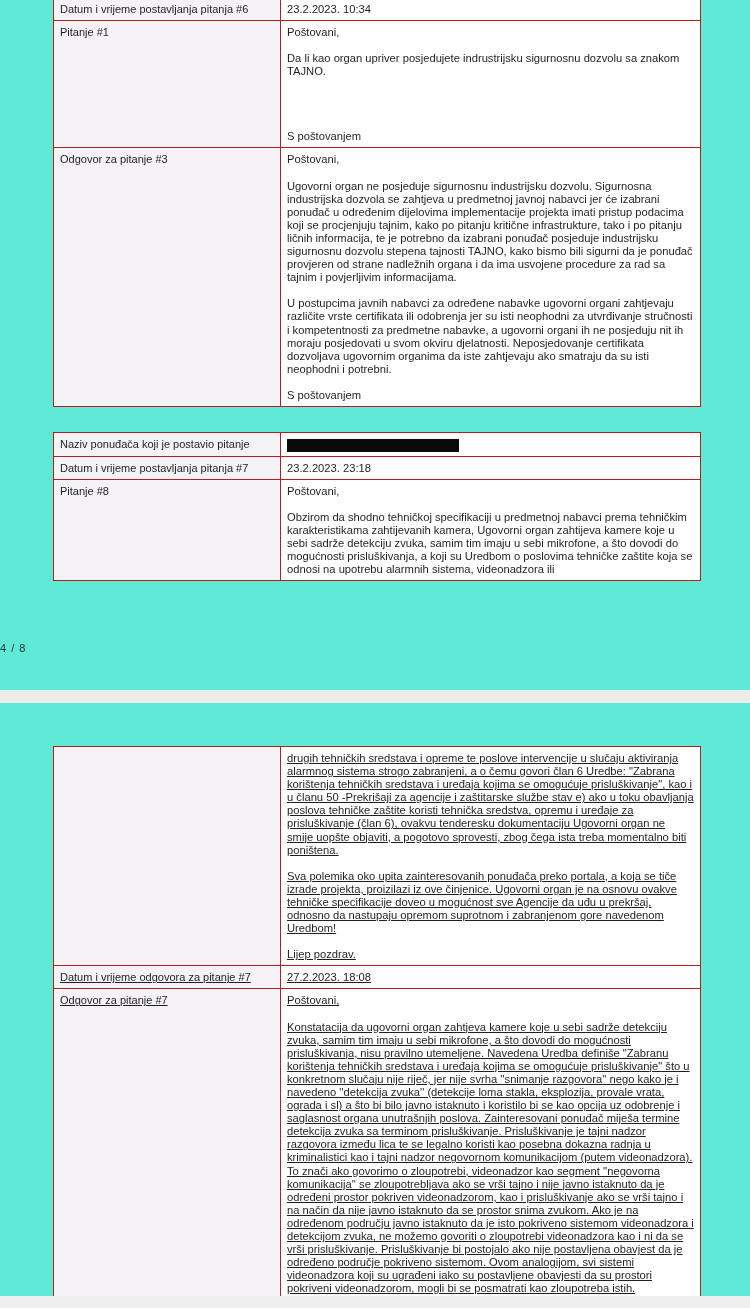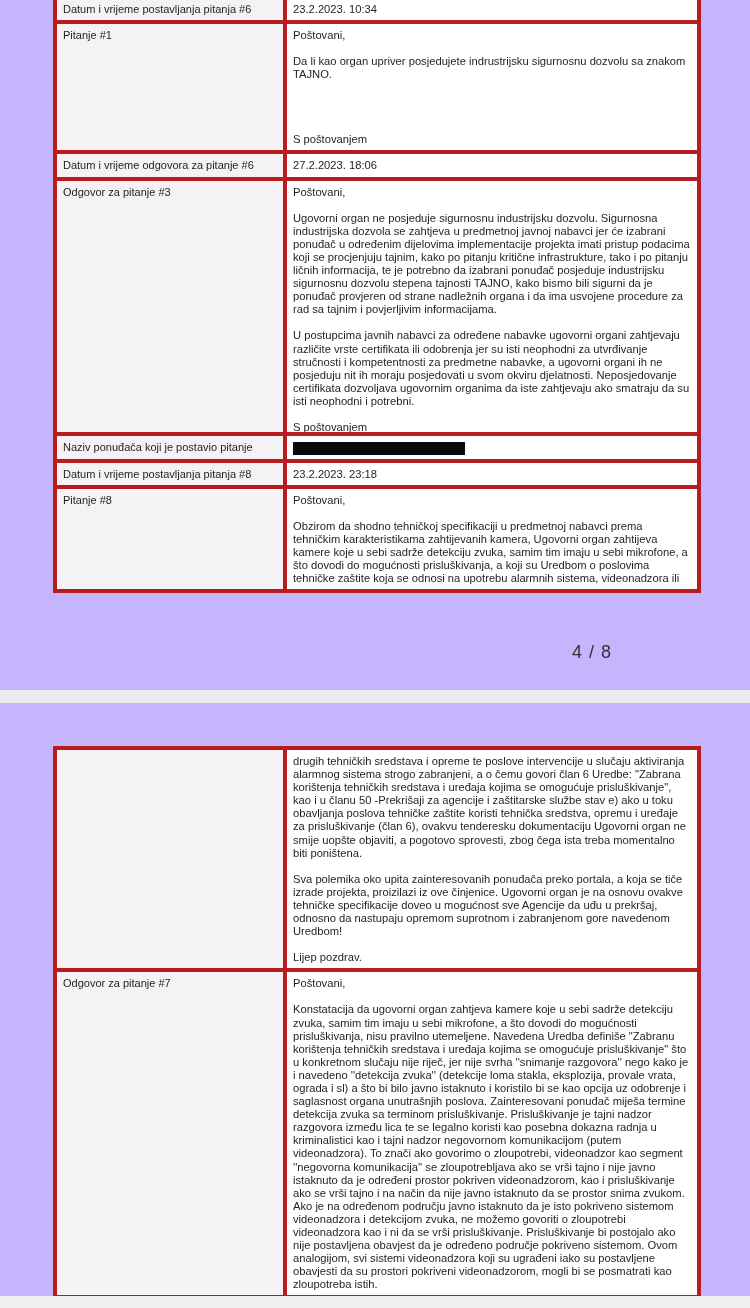--- a/index.html
+++ b/index.html
@@ -2,40 +2,40 @@
 <html><head>
 <meta charset="utf-8">
 <style>
   html, body { margin:0; padding:0; }
   body {
     width:750px; height:1308px; overflow:hidden; position:relative;
     background:#ffffff;
     font-family:"Liberation Sans", "DejaVu Sans", sans-serif;
     color:#1f1f1f;
   }
-  .page { position:absolute; left:0; width:750px; background:#c4b5fd; }
+  .page { position:absolute; left:0; width:750px; background:#5eead4; }
   #page1 { top:0; height:690px; }
   #page2 { top:703px; height:605px; }
   .gap { position:absolute; left:0; top:690px; width:750px; height:13px; background:#ececec; }
   .bottom-gap { position:absolute; left:0; top:1296px; width:750px; height:12px; background:#efefef; }
   table.qa {
     position:absolute; left:53px; width:648px;
     border-collapse:collapse; table-layout:fixed;
     font-size:11.2px; line-height:13.1px;
   }
-  table.qa td { border:4px solid #b91c1c; vertical-align:top; padding:5px 6px 4px 6px; }
+  table.qa td { border:1px solid #b91c1c; vertical-align:top; padding:5px 6px 4px 6px; }
   table.qa td.label { width:214px; background:#f4f2f5; font-size:11px; }
   table.qa td.value { background:#ffffff; }
   table.qa p { margin:0 0 13px 0; }
   table.qa p.last { margin-bottom:0; }
   .t1 { top:-2px; }
   .t1 td:first-child, .t1 td:last-child { border-top:none; }
   .t2 { top:432px; }
   .redact { display:inline-block; background:#0a0a0a; height:11px; vertical-align:middle; }
-  .page-num { position:absolute; top:642px; left:0; width:612px; text-align:right; font-size:18px; color:#333; letter-spacing:1px; }
+  .page-num { position:absolute; top:642px; left:0; width:612px; text-align:left; font-size:11px; color:#333; letter-spacing:1px; }
   .spacer { height:39px; }
 </style>
 </head>
 <body>
 
 <div class="page" id="page1">
   <table class="qa t1">
     <tbody>
         <tr>
       <td class="label">Datum i vrijeme postavljanja pitanja  #6</td>
@@ -44,72 +44,72 @@
     <tr>
       <td class="label">Pitanje  #1</td>
       <td class="value">
         <p>Poštovani,</p>
         <p>Da li kao organ upriver posjedujete indrustrijsku sigurnosnu dozvolu sa znakom TAJNO.</p>
         <div class="spacer"></div>
         <p class="last">S poštovanjem</p>
       </td>
     </tr>
     <tr>
-      <td class="label">Datum i vrijeme odgovora za pitanje  #6</td>
-      <td class="value">27.2.2023. 18:06</td>
-    </tr>
-    <tr>
       <td class="label">Odgovor za pitanje  #3</td>
       <td class="value">
         <p>Poštovani,</p>
         <p>Ugovorni organ ne posjeduje sigurnosnu industrijsku dozvolu. Sigurnosna industrijska dozvola se zahtjeva u predmetnoj javnoj nabavci jer će izabrani ponuđač u određenim dijelovima implementacije projekta imati pristup podacima koji se procjenjuju tajnim, kako po pitanju kritične infrastrukture, tako i po pitanju ličnih informacija, te je potrebno da izabrani ponuđač posjeduje industrijsku sigurnosnu dozvolu stepena tajnosti TAJNO, kako bismo bili sigurni da je ponuđač provjeren od strane nadležnih organa i da ima usvojene procedure za rad sa tajnim i povjerljivim informacijama.</p>
         <p>U postupcima javnih nabavci za određene nabavke ugovorni organi zahtjevaju različite vrste certifikata ili odobrenja jer su isti neophodni za utvrđivanje stručnosti i kompetentnosti za predmetne nabavke, a ugovorni organi ih ne posjeduju nit ih moraju posjedovati u svom okviru djelatnosti. Neposjedovanje certifikata dozvoljava ugovornim organima da iste zahtjevaju ako smatraju da su isti neophodni i potrebni.</p>
         <p class="last">S poštovanjem</p>
       </td>
     </tr>
   </tbody>
     </table>
 
   <table class="qa t2">
     <tbody>
         <tr>
       <td class="label">Naziv ponuđača koji je postavio pitanje</td>
       <td class="value">
         <span class="redact" style="width:172px;height:13px;"></span>
       </td>
     </tr>
     <tr>
-      <td class="label">Datum i vrijeme postavljanja pitanja  #8</td>
+      <td class="label">Datum i vrijeme postavljanja pitanja  #7</td>
       <td class="value">23.2.2023. 23:18</td>
     </tr>
     <tr>
       <td class="label">Pitanje  #8</td>
       <td class="value">
         <p>Poštovani,</p>
         <p class="last">Obzirom da shodno tehničkoj specifikaciji u predmetnoj nabavci prema tehničkim karakteristikama zahtijevanih kamera, Ugovorni organ zahtijeva kamere koje u sebi sadrže detekciju zvuka, samim tim imaju u sebi mikrofone, a što dovodi do mogućnosti prisluškivanja, a koji su Uredbom o poslovima tehničke zaštite koja se odnosi na upotrebu alarmnih sistema, videonadzora ili</p>
       </td>
     </tr>
   </tbody>
     </table>
 
   <div class="page-num">4 / 8</div>
 </div>
 
 <div class="gap"></div>
 
 <div class="page" id="page2">
-  <table class="qa" style="top:43px;">
+  <table class="qa" style="top:43px;text-decoration:underline;">
     <tbody>
         <tr>
       <td class="label"></td>
       <td class="value">
         <p>drugih tehničkih sredstava i opreme te poslove intervencije u slučaju aktiviranja alarmnog sistema strogo zabranjeni, a o čemu govori član 6 Uredbe: "Zabrana korištenja tehničkih sredstava i uređaja kojima se omogućuje prisluškivanje", kao i u članu 50 -Prekrišaji za agencije i zaštitarske službe stav e) ako u toku obavljanja poslova tehničke zaštite koristi tehnička sredstva, opremu i uređaje za prisluškivanje (član 6), ovakvu tenderesku dokumentaciju Ugovorni organ ne smije uopšte objaviti, a pogotovo sprovesti, zbog čega ista treba momentalno biti poništena.</p>
         <p>Sva polemika oko upita zainteresovanih ponuđača preko portala, a koja se tiče izrade projekta, proizilazi iz ove činjenice. Ugovorni organ je na osnovu ovakve tehničke specifikacije doveo u mogućnost sve Agencije da uđu u prekršaj, odnosno da nastupaju opremom suprotnom i zabranjenom gore navedenom Uredbom!</p>
         <p class="last">Lijep pozdrav.</p>
       </td>
+    </tr>
+    <tr>
+      <td class="label">Datum i vrijeme odgovora za pitanje  #7</td>
+      <td class="value">27.2.2023. 18:08</td>
     </tr>
     <tr>
       <td class="label">Odgovor za pitanje  #7</td>
       <td class="value">
         <p>Poštovani,</p>
         <p class="last">Konstatacija da ugovorni organ zahtjeva kamere koje u sebi sadrže detekciju zvuka, samim tim imaju u sebi mikrofone, a što dovodi do mogućnosti prisluškivanja, nisu pravilno utemeljene. Navedena Uredba definiše "Zabranu korištenja tehničkih sredstava i uređaja kojima se omogućuje prisluškivanje" što u konkretnom slučaju nije riječ, jer nije svrha ''snimanje razgovora'' nego kako je i navedeno ''detekcija zvuka'' (detekcije loma stakla, eksplozija, provale vrata, ograda i sl) a što bi bilo javno istaknuto i koristilo bi se kao opcija uz odobrenje i saglasnost organa unutrašnjih poslova. Zainteresovani ponuđač miješa termine detekcija zvuka sa terminom prisluškivanje. Prisluškivanje je tajni nadzor razgovora između lica te se legalno koristi kao posebna dokazna radnja u kriminalistici kao i tajni nadzor negovornom komunikacijom (putem videonadzora). To znači ako govorimo o zloupotrebi,  videonadzor kao segment ''negovorna komunikacija'' se zloupotrebljava ako se vrši tajno i nije javno istaknuto da je određeni prostor pokriven videonadzorom,  kao i prisluškivanje ako se vrši tajno i na način da nije javno istaknuto da se prostor snima zvukom. Ako je na određenom području javno istaknuto da je isto pokriveno sistemom videonadzora i detekcijom zvuka, ne možemo govoriti o zloupotrebi videonadzora kao i ni da se vrši prisluškivanje. Prisluškivanje bi postojalo ako nije postavljena obavjest da je određeno područje pokriveno sistemom. Ovom analogijom, svi sistemi videonadzora koji su ugrađeni iako su postavljene obavjesti da su prostori pokriveni videonadzorom, mogli bi se posmatrati kao zloupotreba istih.</p>
       </td>
     </tr>
   </tbody>
     </table>

